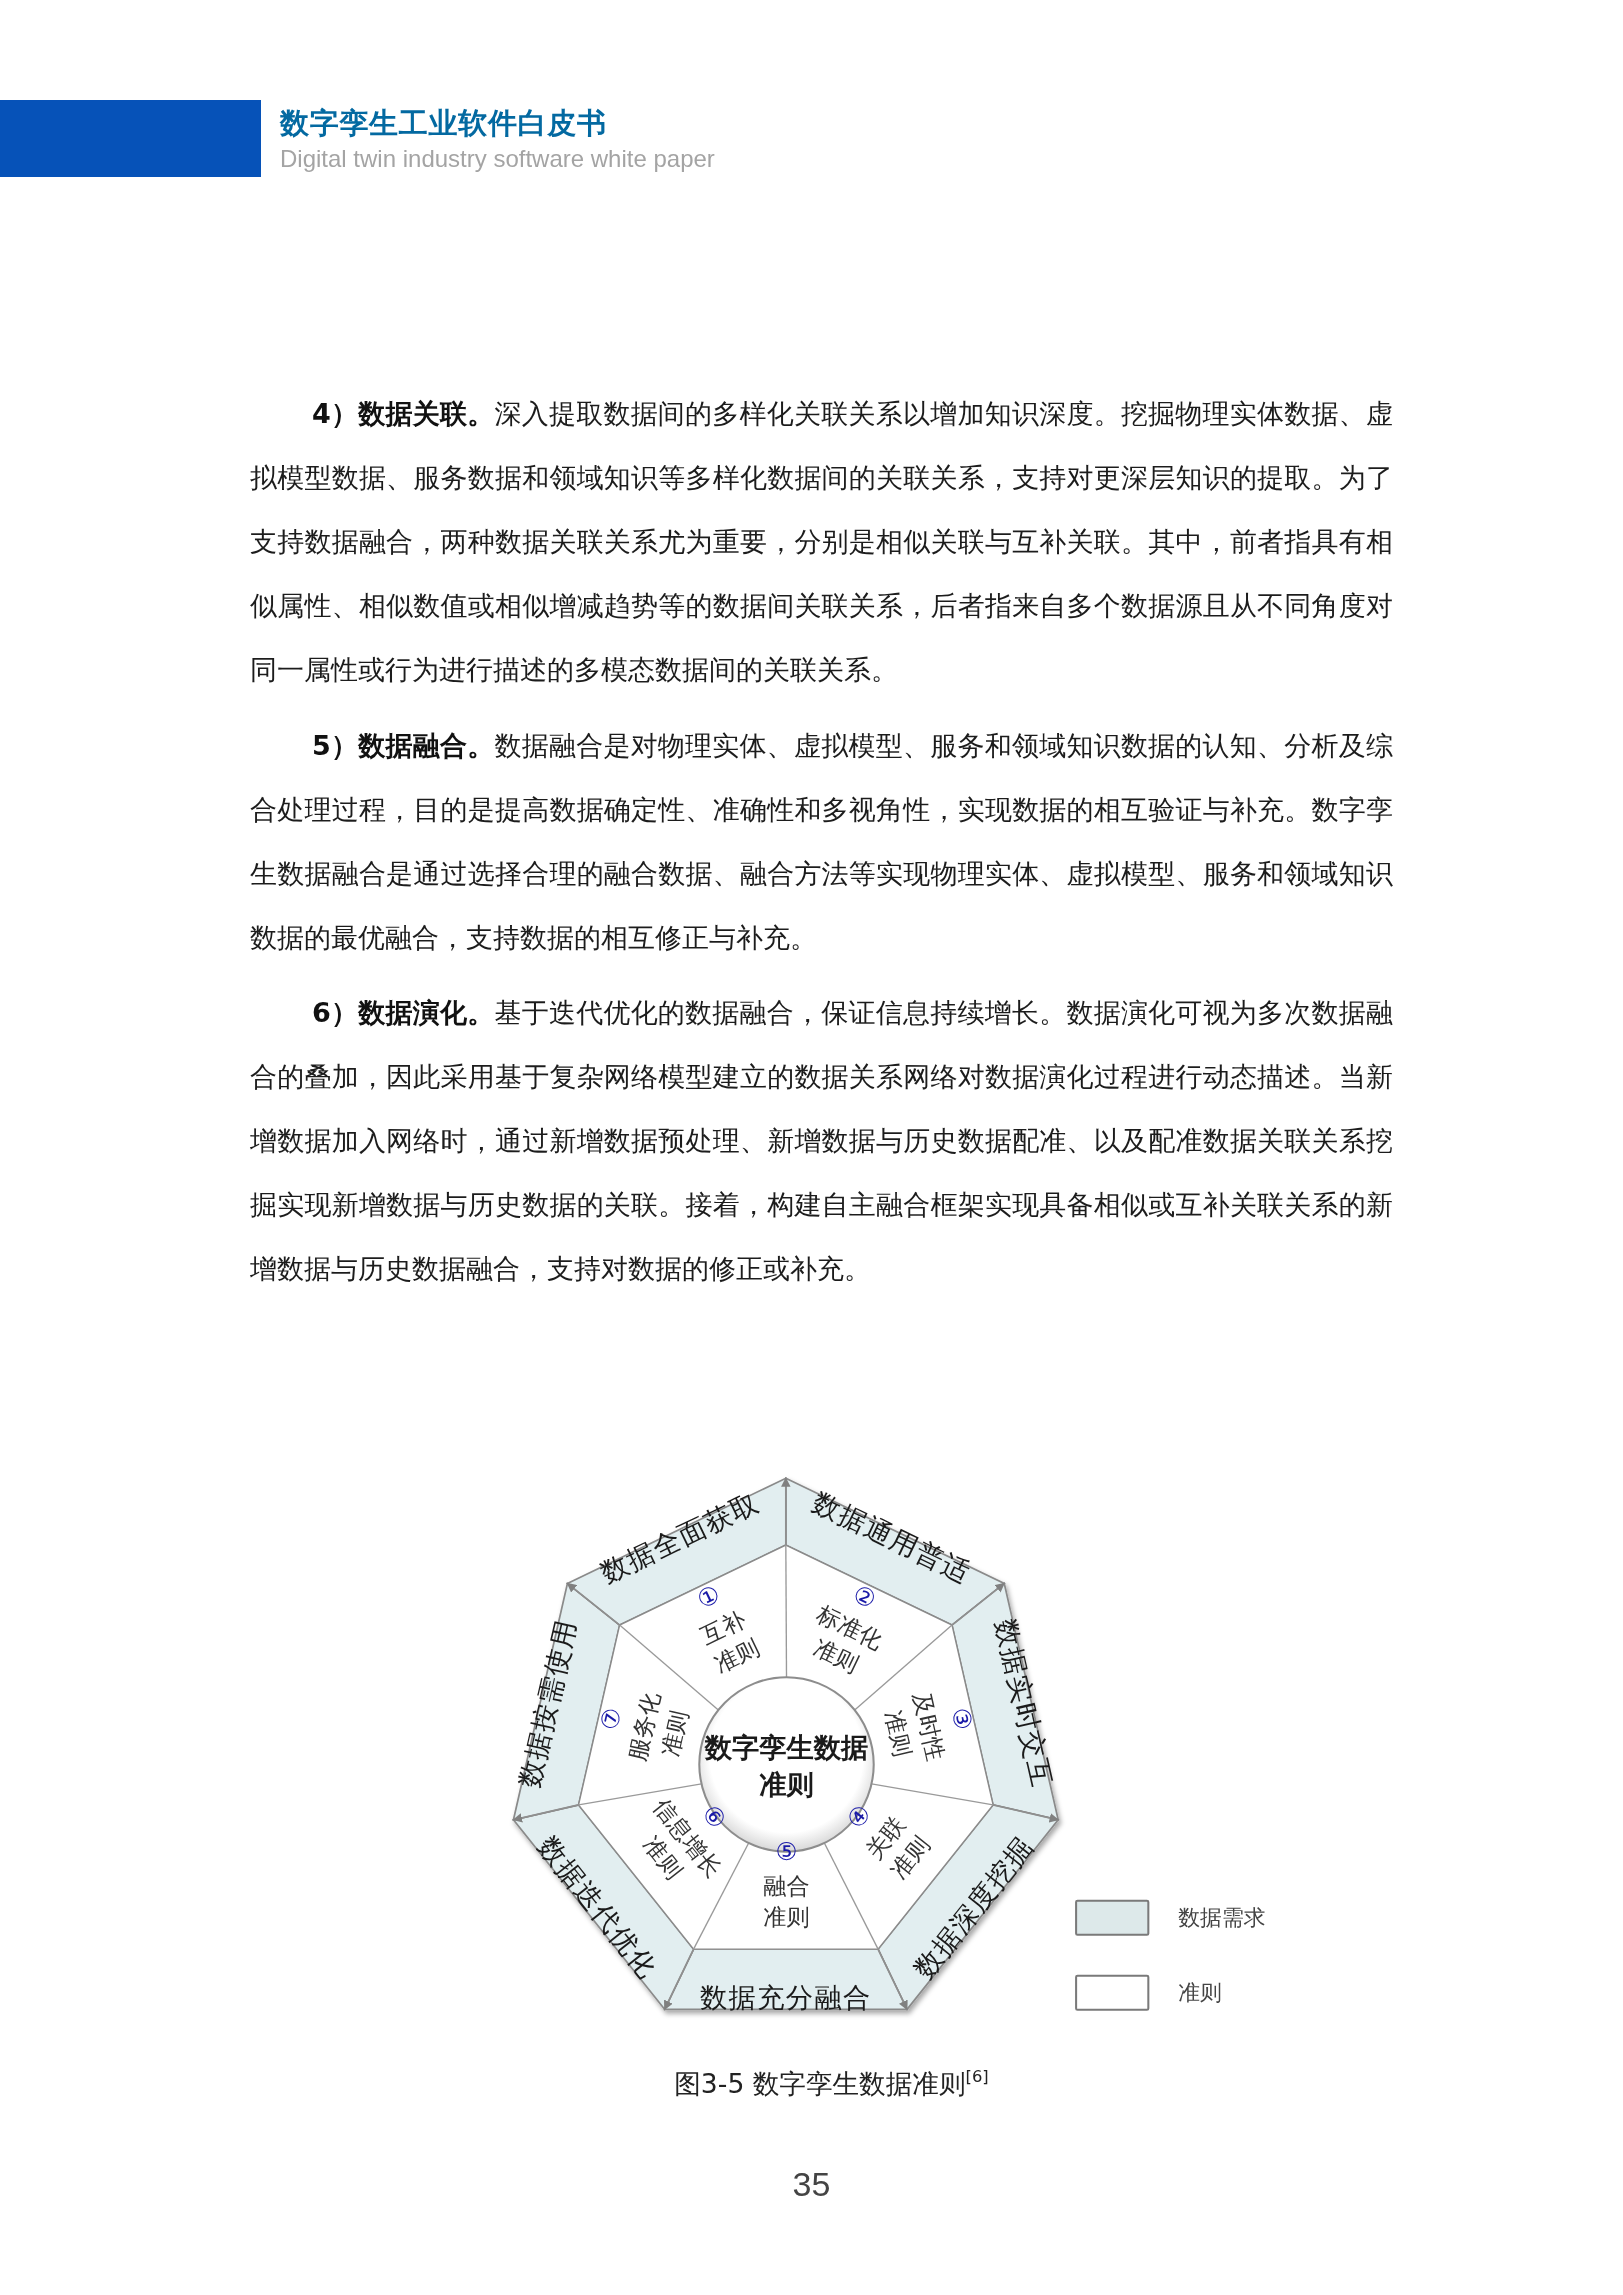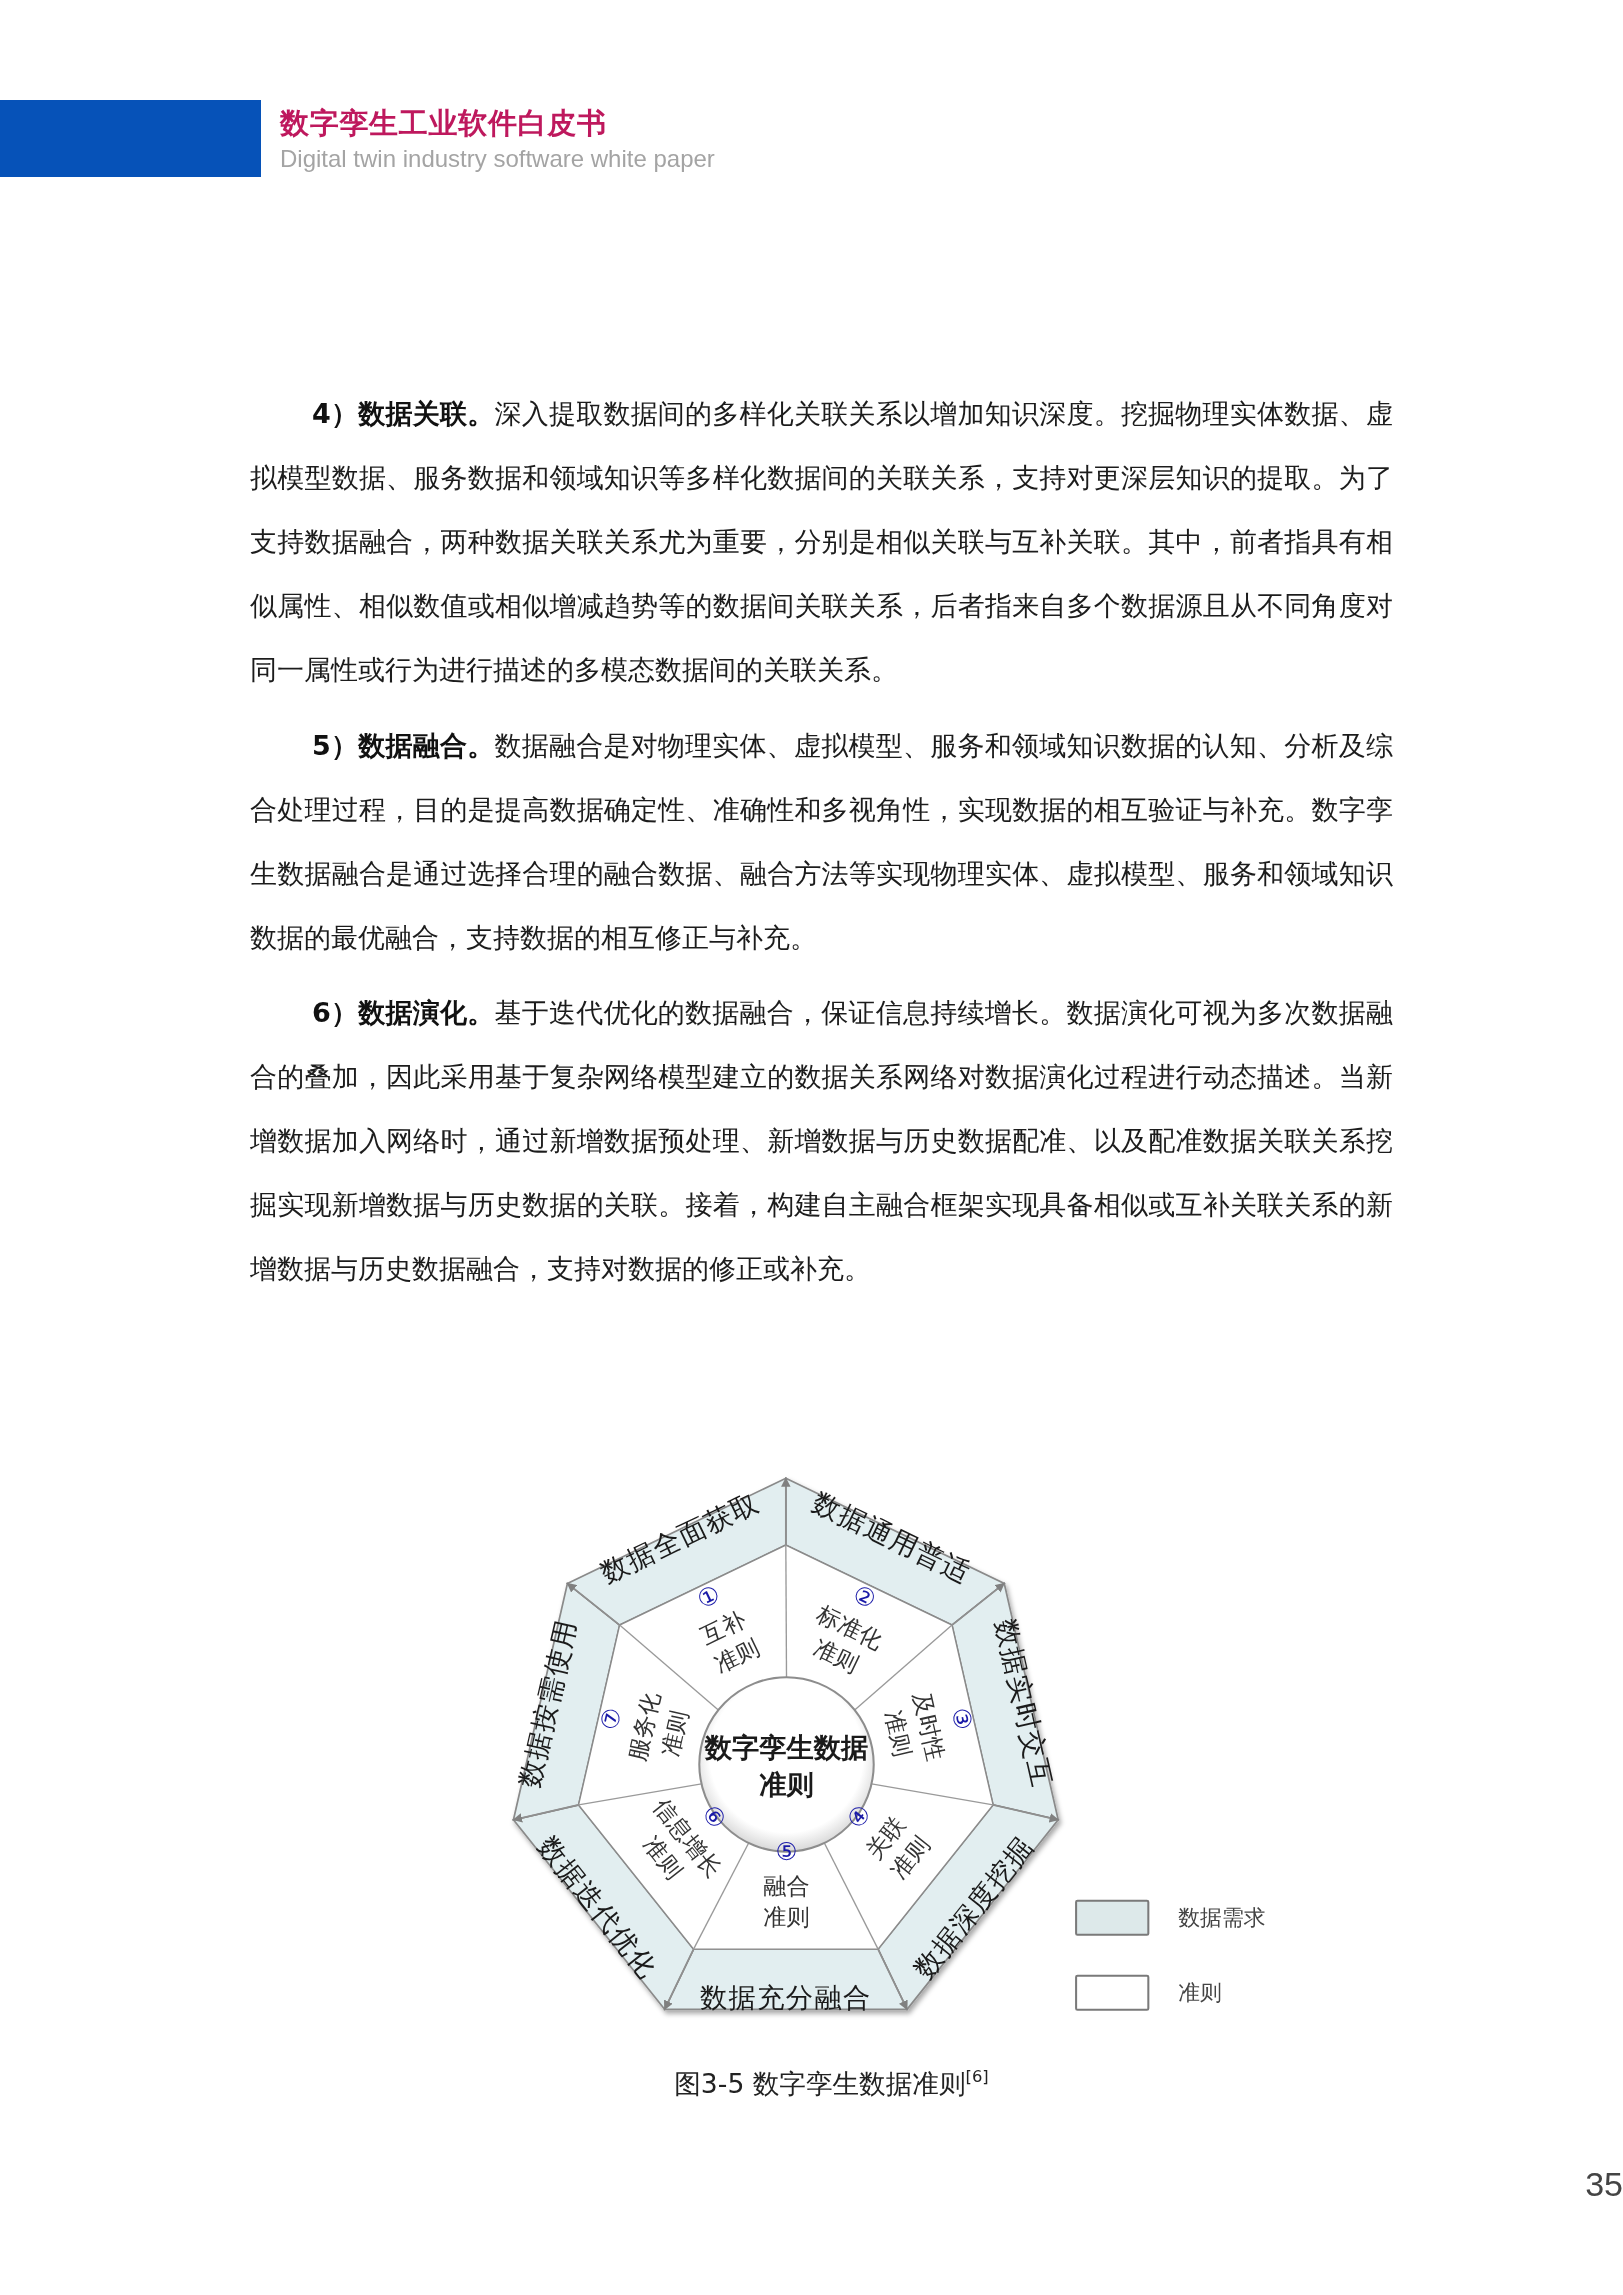--- a/index.html
+++ b/index.html
@@ -1,28 +1,28 @@
 <!DOCTYPE html>
 <html style="font-size:11px"><head>
 <meta charset="utf-8">
 <style>
   html, body { margin:0; padding:0; background:#ffffff; }
   body { width:1623px; height:2295px; position:relative; overflow:hidden;
          font-family:"DejaVu Sans","Liberation Sans",sans-serif; color:#1a1a1a; }
   .header-bar { position:absolute; left:0; top:100px; width:261px; height:77px; background:#0652b8; }
-  .header-title { position:absolute; left:280px; top:104px; font-size:29px; font-weight:bold; color:#be185d; letter-spacing:0.7px; white-space:nowrap; }
+  .header-title { position:absolute; left:280px; top:104px; font-size:29px; font-weight:bold; color:#0369a1; letter-spacing:0.7px; white-space:nowrap; }
   .header-subtitle { position:absolute; left:280px; top:145px; font-size:24px; color:#a4a4a4; white-space:nowrap; font-family:"Liberation Sans",sans-serif; }
   .body { position:absolute; left:250px; top:382px; width:1143px; }
   .para { font-size:27px; line-height:64px; text-indent:62px; text-align:justify; margin:0 0 11.6px 0; color:#1c1c1c; }
   .para .lead { font-weight:bold; color:#111; }
   .figure { position:absolute; left:505px; top:1466px; width:886px; height:586px; }
   .figure svg { position:absolute; left:0; top:0; }
   .caption { position:absolute; left:0; width:1623px; top:2066px; text-align:center; font-size:26.6px; color:#222; white-space:nowrap;margin-left:20px; }
   .caption sup { font-size:16.4px; vertical-align:top; position:relative; top:1.4px; }
-  .page-number { position:absolute; left:0; width:1623px; top:2165px; text-align:right; font-size:34px; color:#444; font-family:"Liberation Sans",sans-serif; }
+  .page-number { position:absolute; left:0; width:1623px; top:2165px; text-align:center; font-size:34px; color:#444; font-family:"Liberation Sans",sans-serif; }
 </style>
 </head>
 <body>
 
 <div class="header-bar"></div>
 <div class="header-title">数字孪生工业软件白皮书</div>
 <div class="header-subtitle">Digital twin industry software white paper</div>
 
 <div class="body">
   <p class="para"><span class="lead">4）数据关联。</span><span>深入提取数据间的多样化关联关系以增加知识深度。挖掘物理实体数据、虚拟模型数据、服务数据和领域知识等多样化数据间的关联关系，支持对更深层知识的提取。为了支持数据融合，两种数据关联关系尤为重要，分别是相似关联与互补关联。其中，前者指具有相似属性、相似数值或相似增减趋势等的数据间关联关系，后者指来自多个数据源且从不同角度对同一属性或行为进行描述的多模态数据间的关联关系。</span></p>

